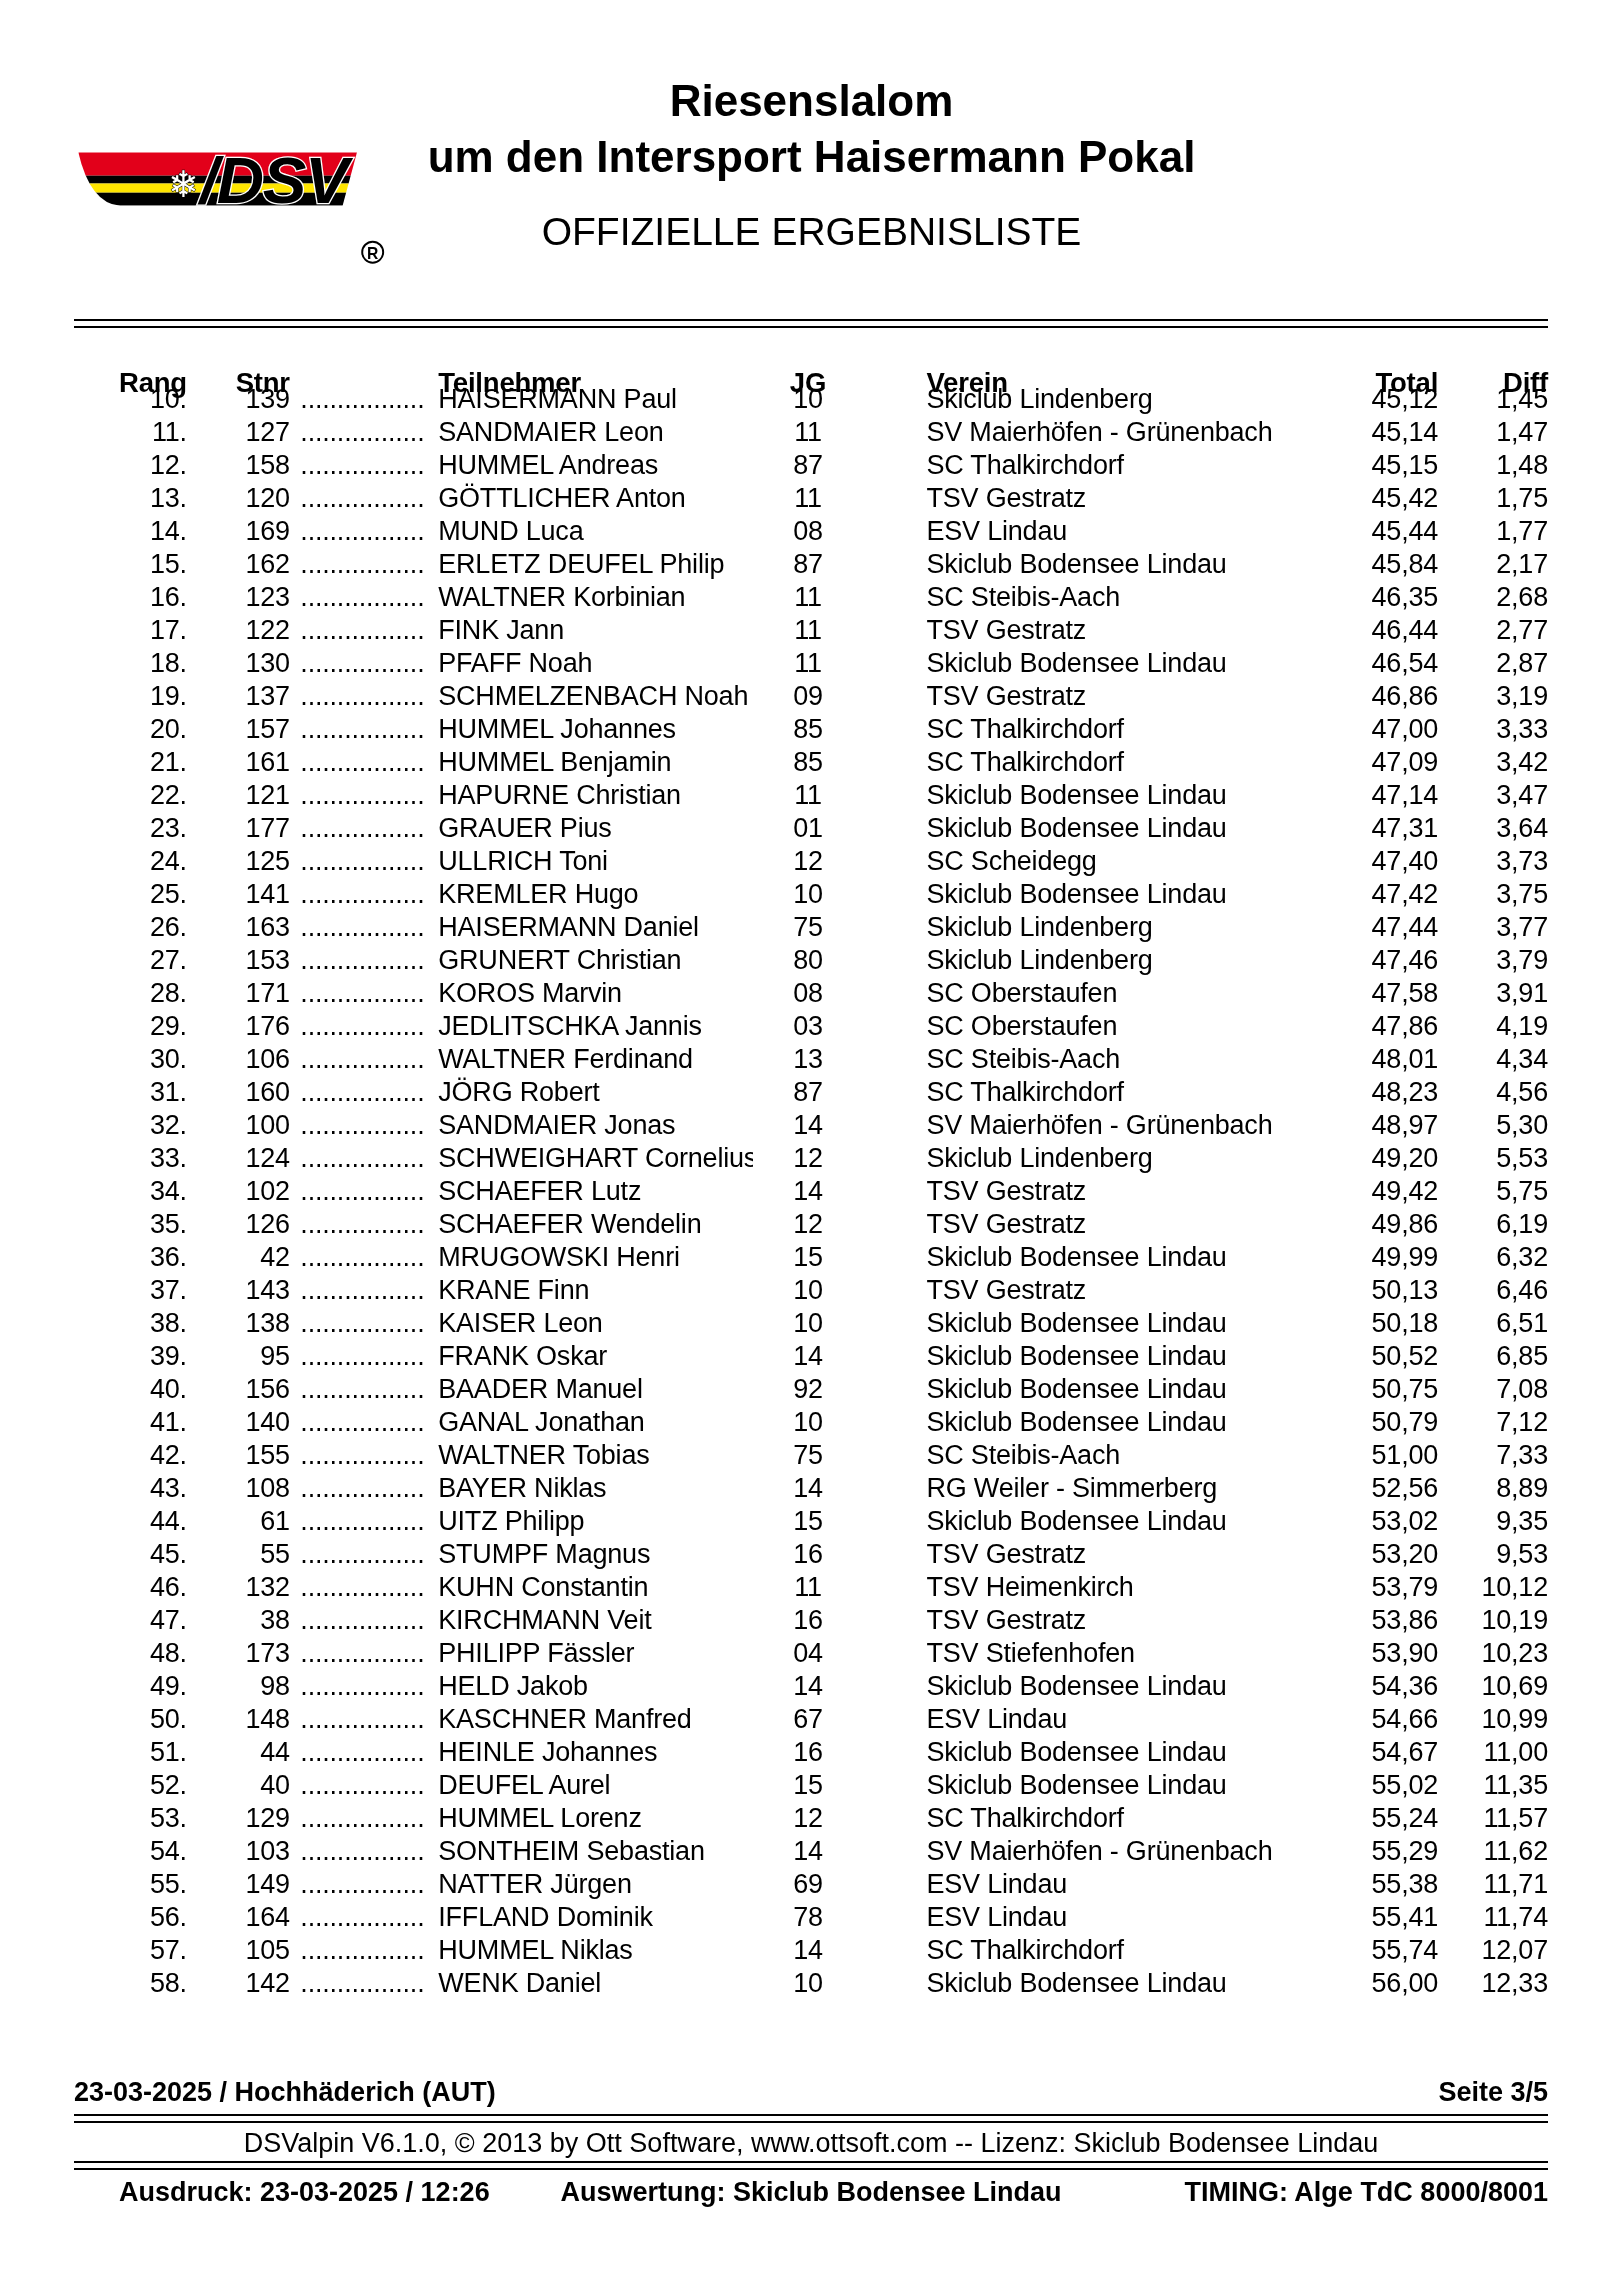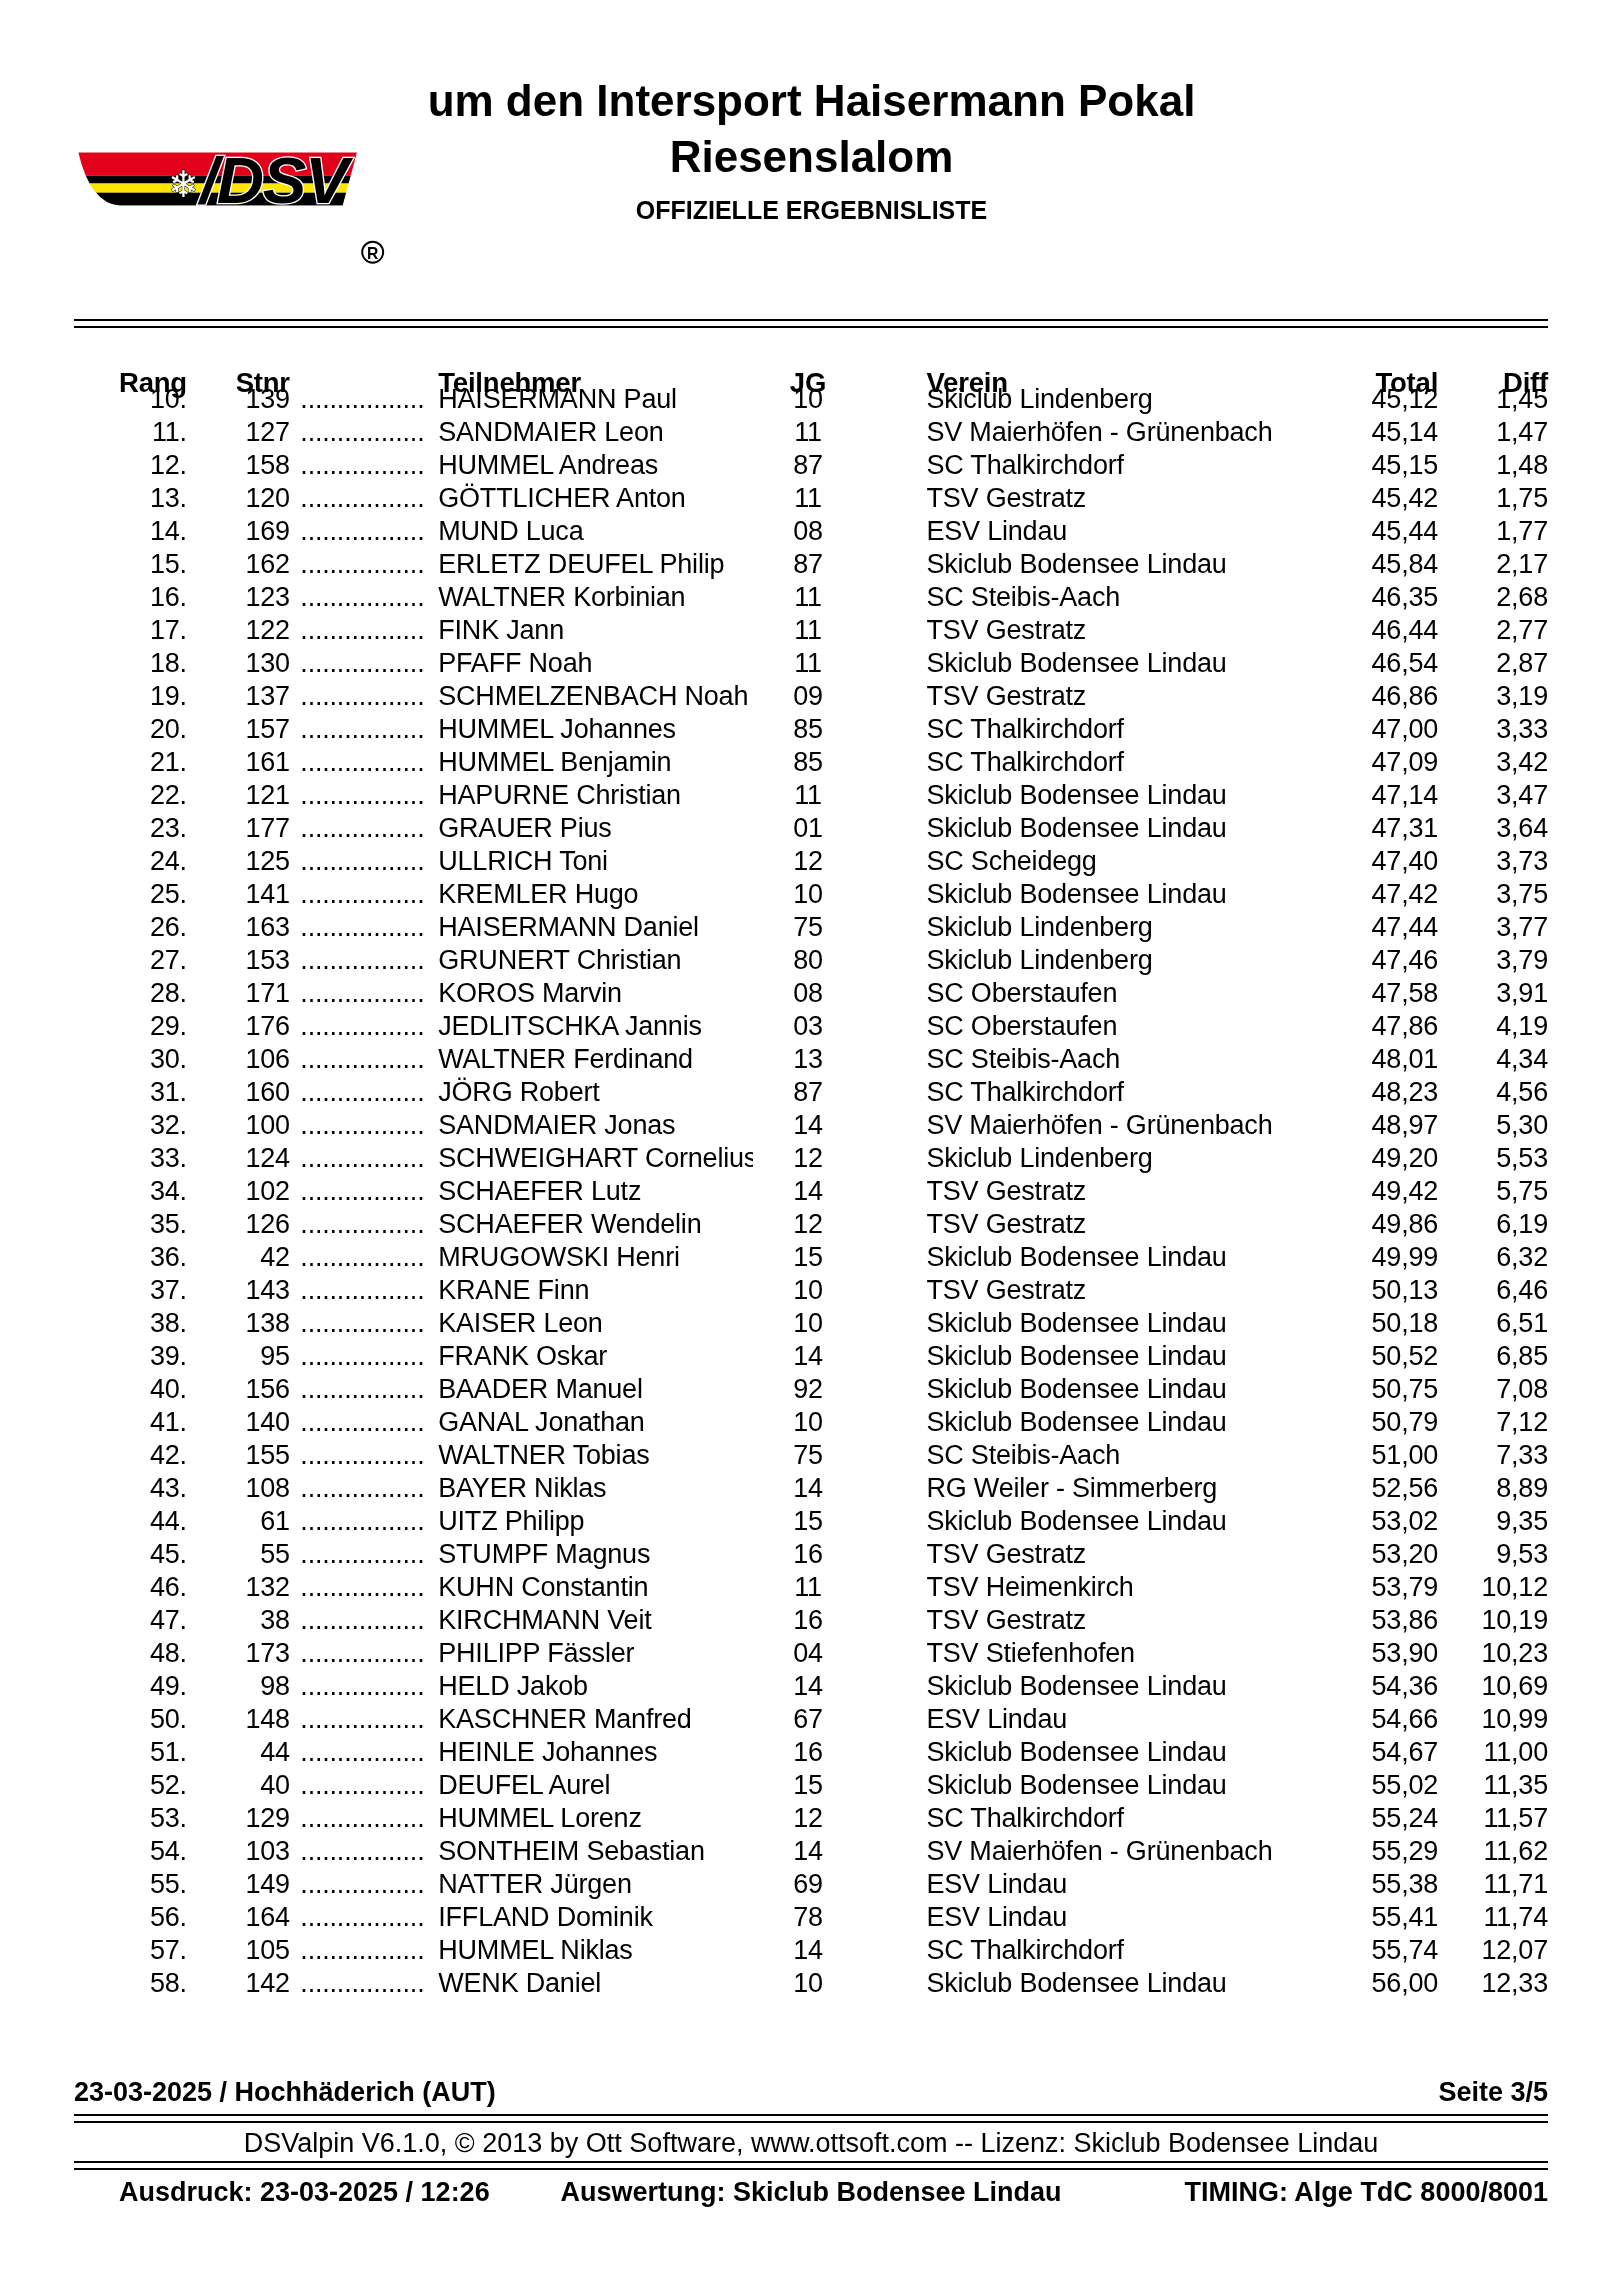--- a/index.html
+++ b/index.html
@@ -3,21 +3,21 @@
 <meta charset="utf-8">
 <style>
   html,body{margin:0;padding:0;background:#888;}
   .page{position:relative;width:1623px;height:2295px;background:#ffffff;
         font-family:"Liberation Sans",sans-serif;color:#000;overflow:hidden;}
 
   
   .logo-wrap{position:absolute;left:77px;top:152px;width:314px;height:118px;}
   .title-block{position:absolute;left:0;top:73px;width:1623px;text-align:center;}
   .title-line{font-size:44px;font-weight:bold;line-height:56px;}
-  .list-title{font-size:25px;font-weight:bold;line-height:46px;margin-top:2px;}
+  .list-title{font-size:39px;font-weight:normal;line-height:46px;margin-top:24px;}
 
   
   .rule{position:absolute;left:74px;width:1474px;height:4.6px;
         border-top:2.6px solid #000;border-bottom:2.6px solid #000;box-sizing:content-box;}
 
   
   .tbl-header{position:absolute;left:74px;top:364px;width:1474px;height:37px;
               display:flex;line-height:37px;font-size:27.5px;font-weight:bold;letter-spacing:-0.2px;}
   .tbl-body{position:absolute;left:74px;top:383px;width:1474px;}
   .row{display:flex;height:33px;line-height:33px;font-size:27px;letter-spacing:-0.2px;}
@@ -61,22 +61,22 @@
         <rect x="0" y="62" width="480" height="20" fill="#000000"></rect>
       </g>
       <text x="163" y="68" text-anchor="middle" font-size="56" fill="#ffffff" stroke="#000000" stroke-width="1.5" paint-order="stroke" font-family="DejaVu Sans, sans-serif">❄</text>
       <text x="188" y="77" font-size="100" font-weight="bold" font-style="italic" fill="#000000" stroke="#ffffff" stroke-width="4" paint-order="stroke" letter-spacing="-2" font-family="Liberation Sans, sans-serif">/DSV</text>
       <circle cx="452" cy="153" r="16" fill="none" stroke="#000000" stroke-width="3"></circle>
       <text x="452" y="163" text-anchor="middle" font-size="24" font-weight="bold" fill="#000000" font-family="Liberation Sans, sans-serif">R</text>
     </svg>
   </div>
 
   <div class="title-block">
+    <div class="title-line">Riesenslalom</div>
     <div class="title-line">um den Intersport Haisermann Pokal</div>
-    <div class="title-line">Riesenslalom</div>
     <div class="list-title">OFFIZIELLE ERGEBNISLISTE</div>
   </div>
 
   <div class="rule" style="top:319px;"></div>
 
   <div class="tbl-header">
     <span class="cell c-rank">Rang</span>
     <span class="cell c-bib">Stnr</span>
     <span class="cell c-dots"></span>
     <span class="cell c-name">Teilnehmer</span>

